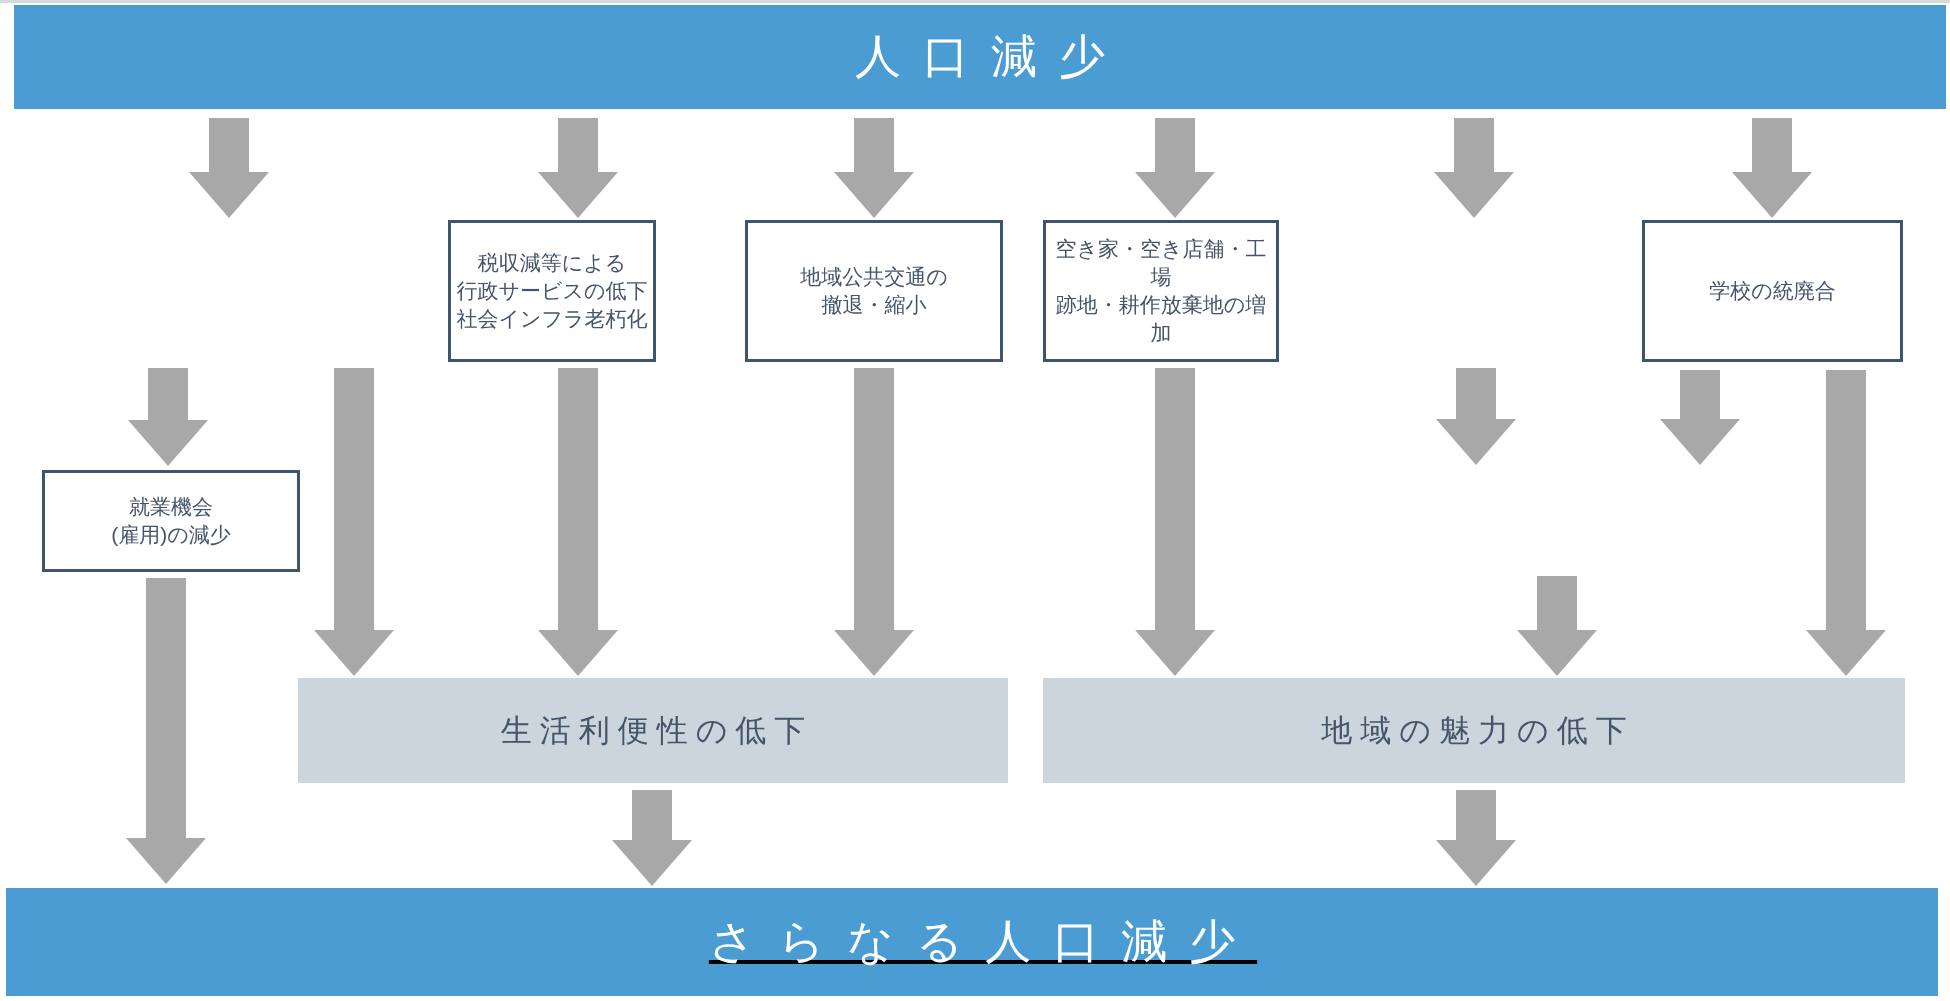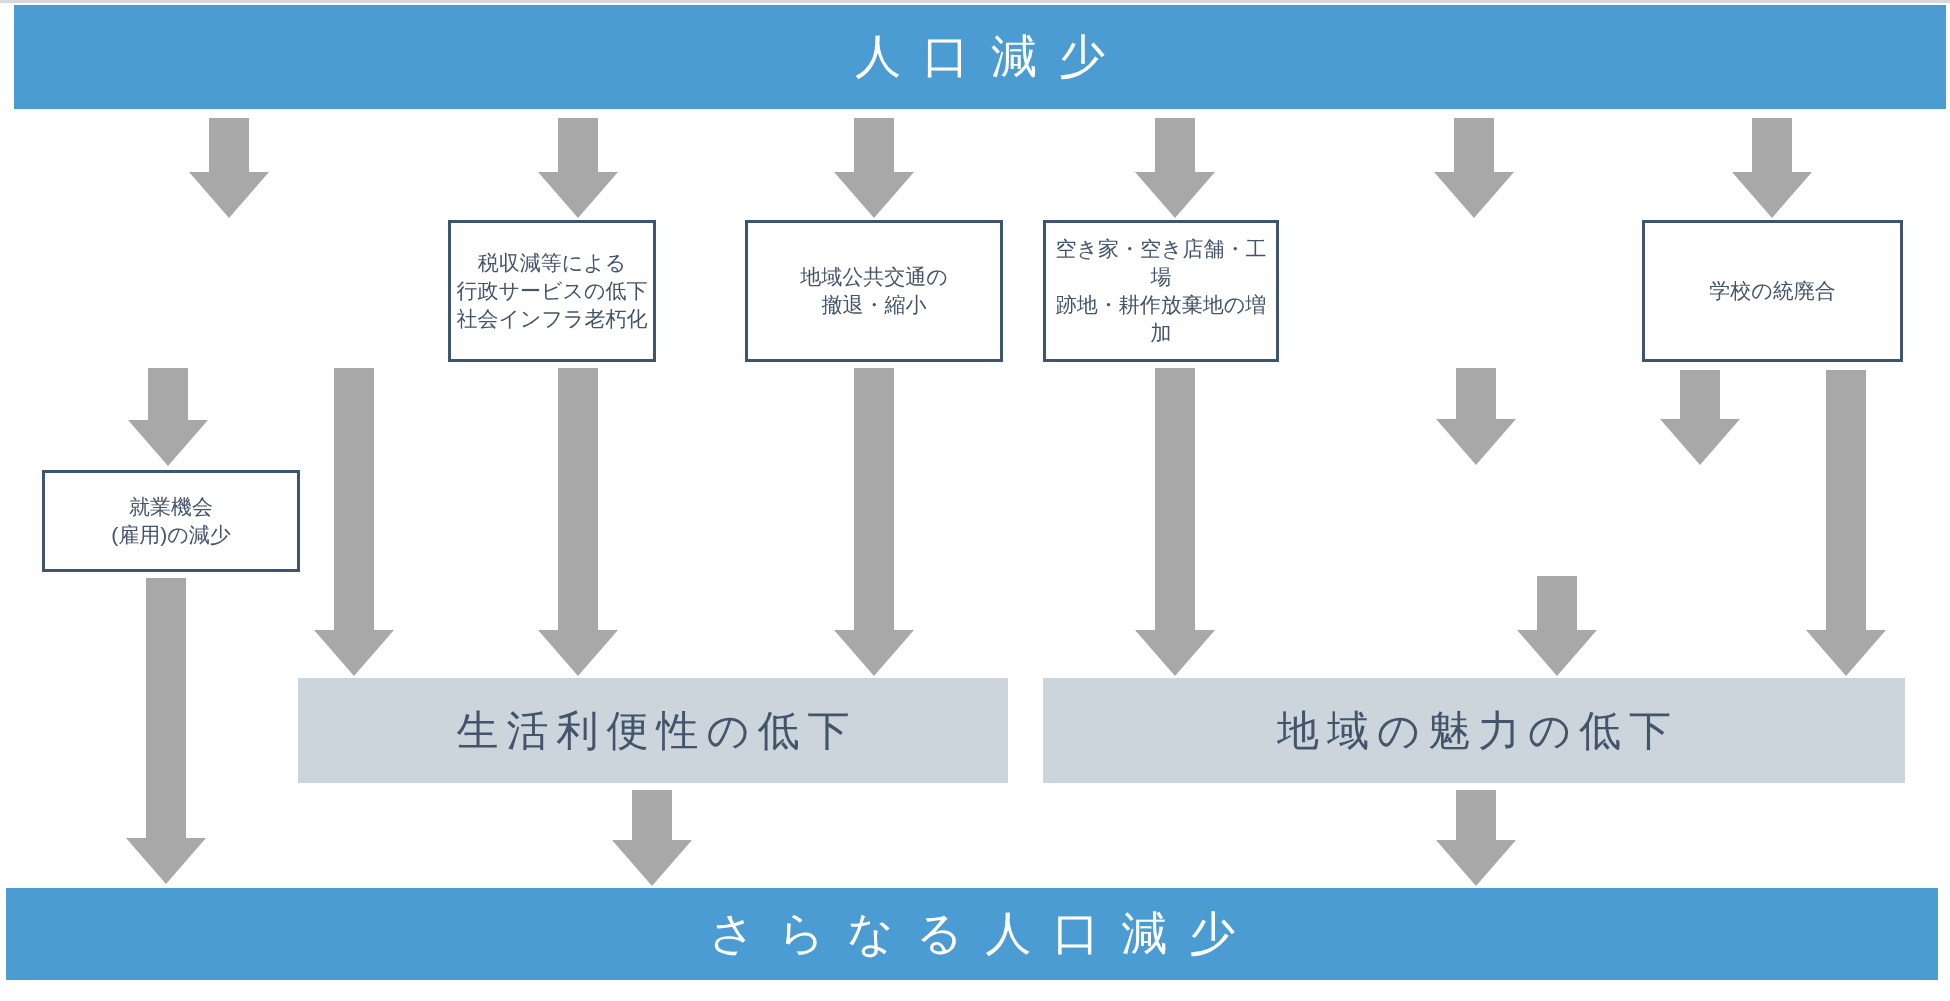--- a/index.html
+++ b/index.html
@@ -6,30 +6,30 @@
     --banner-bg:#4a9cd2; --banner-text:#ffffff; --bar-bg:#ccd5dc;
     --arrow-fill:#a8a8a8; --box-border:#3d556e; --box-text:#44546a; --page-bg:#ffffff;
   }
   html,body{margin:0;padding:0;background:var(--page-bg);}
   .canvas{position:relative;width:1950px;height:1001px;background:var(--page-bg);
           font-family:"Liberation Sans","DejaVu Sans",sans-serif;overflow:hidden;}
   .top-rule{position:absolute;left:0;top:0;width:1950px;height:3px;background:#d7dadd;}
   .banner{position:absolute;left:6px;width:1932px;background:var(--banner-bg);
           display:flex;align-items:center;justify-content:center;}
   .banner-top{top:5px;height:104px;margin-left:8px;}
-  .banner-bottom{top:888px;height:92px;}
+  .banner-bottom{top:888px;height:108px;text-decoration:underline;}
   .banner-text{color:var(--banner-text);font-size:46px;letter-spacing:22px;padding-left:22px;white-space:nowrap;}
   .node{position:absolute;background:#ffffff;border:3px solid var(--box-border);
         box-sizing:border-box;display:flex;align-items:center;justify-content:center;
         color:var(--box-text);text-align:center;}
   .node .lbl{white-space:pre-line;font-size:21px;line-height:1.34;}
   .node-community .lbl{font-size:24px;}
   .bar{position:absolute;top:678px;height:105px;background:var(--bar-bg);
        display:flex;align-items:center;justify-content:center;color:var(--box-text);}
-  .bar .lbl{font-size:42px;letter-spacing:8px;padding-left:8px;white-space:nowrap;}
+  .bar .lbl{font-size:31px;letter-spacing:8px;padding-left:8px;white-space:nowrap;}
   .arrow{position:absolute;width:80px;display:flex;flex-direction:column;align-items:center;}
   .arrow .shaft{width:40px;flex:1 1 auto;background:var(--arrow-fill);}
   .arrow .head{width:0;height:0;flex:0 0 auto;
                border-left:40px solid transparent;border-right:40px solid transparent;
                border-top:46px solid var(--arrow-fill);}
 </style>
 </head>
 <body>
 
 <div class="canvas">

